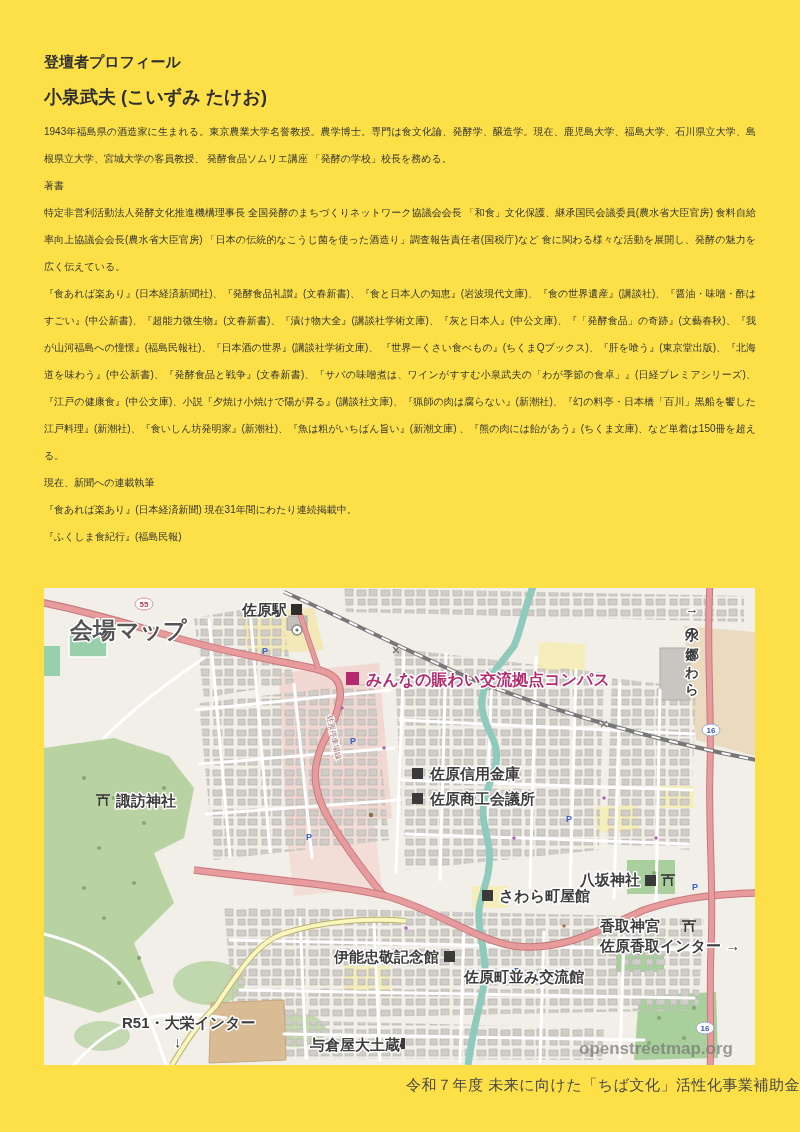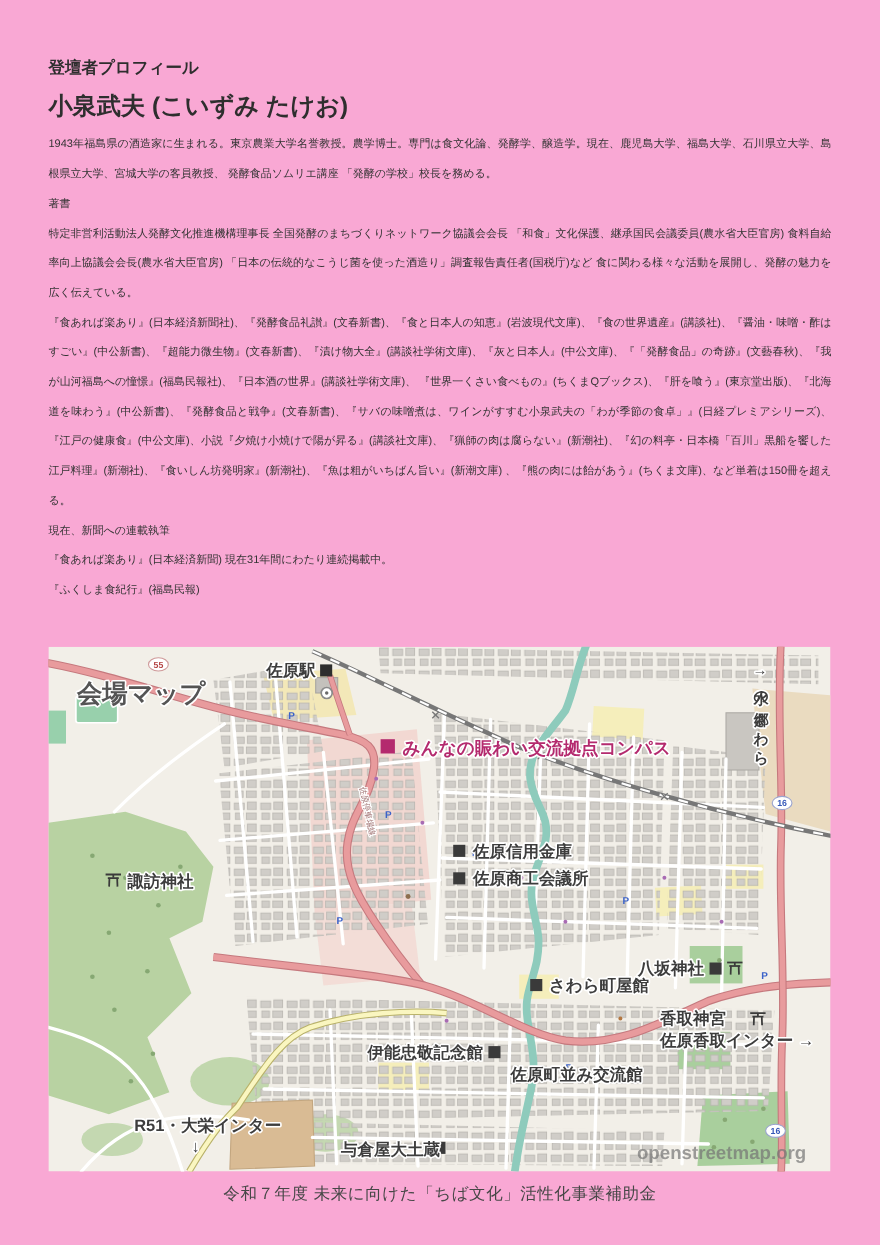--- a/index.html
+++ b/index.html
@@ -1,24 +1,24 @@
 <!DOCTYPE html>
 <html lang="ja"><head>
 <meta charset="utf-8">
 <style>
   html,body{margin:0;padding:0;background:#fff;}
-  .page{position:relative;width:800px;height:1132px;background:#f9a8d4;overflow:hidden;
+  .page{position:relative;width:800px;height:1132px;background:#fde047;overflow:hidden;
         font-family:"Liberation Sans","DejaVu Sans",sans-serif;color:#333;}
   .doc{position:absolute;left:44px;top:52px;width:712px;}
   .doc h1{font-size:15px;font-weight:bold;color:#2e2e2e;margin:0 0 14px 0;line-height:20px;}
-  .doc h2{font-size:22px;font-weight:bold;color:#2e2e2e;margin:0 0 10px 0;line-height:22px;}
+  .doc h2{font-size:18px;font-weight:bold;color:#2e2e2e;margin:0 0 10px 0;line-height:22px;}
   .doc p{margin:0;font-size:10px;line-height:27px;text-align:justify;color:#333;
          text-justify:inter-character;word-break:break-all;}
   .mapwrap{position:absolute;left:44px;top:588px;width:711px;height:477px;}
-  .footer{position:absolute;left:0;top:1076px;width:800px;text-align:center;
+  .footer{position:absolute;left:0;top:1076px;width:800px;text-align:right;
           font-size:15px;color:#474747;letter-spacing:.5px;}
   svg text{font-family:"Liberation Sans","DejaVu Sans",sans-serif;}
   .maplabel{fill:#3d3d3d;font-weight:bold;paint-order:stroke;stroke:#ffffff;stroke-width:3px;
             stroke-linejoin:round;}
   .microlabel{fill:#9a6a6a;font-weight:normal;paint-order:stroke;stroke:#ffffff;stroke-width:2px;}
   .venuelabel{fill:#b42a6e;font-weight:bold;paint-order:stroke;stroke:#ffffff;stroke-width:3px;
               stroke-linejoin:round;}
   .watermark{fill:#757575;opacity:.7;font-weight:bold;}
   .badge-text{font-weight:bold;paint-order:stroke;stroke:#fff;stroke-width:0;}
 </style>

